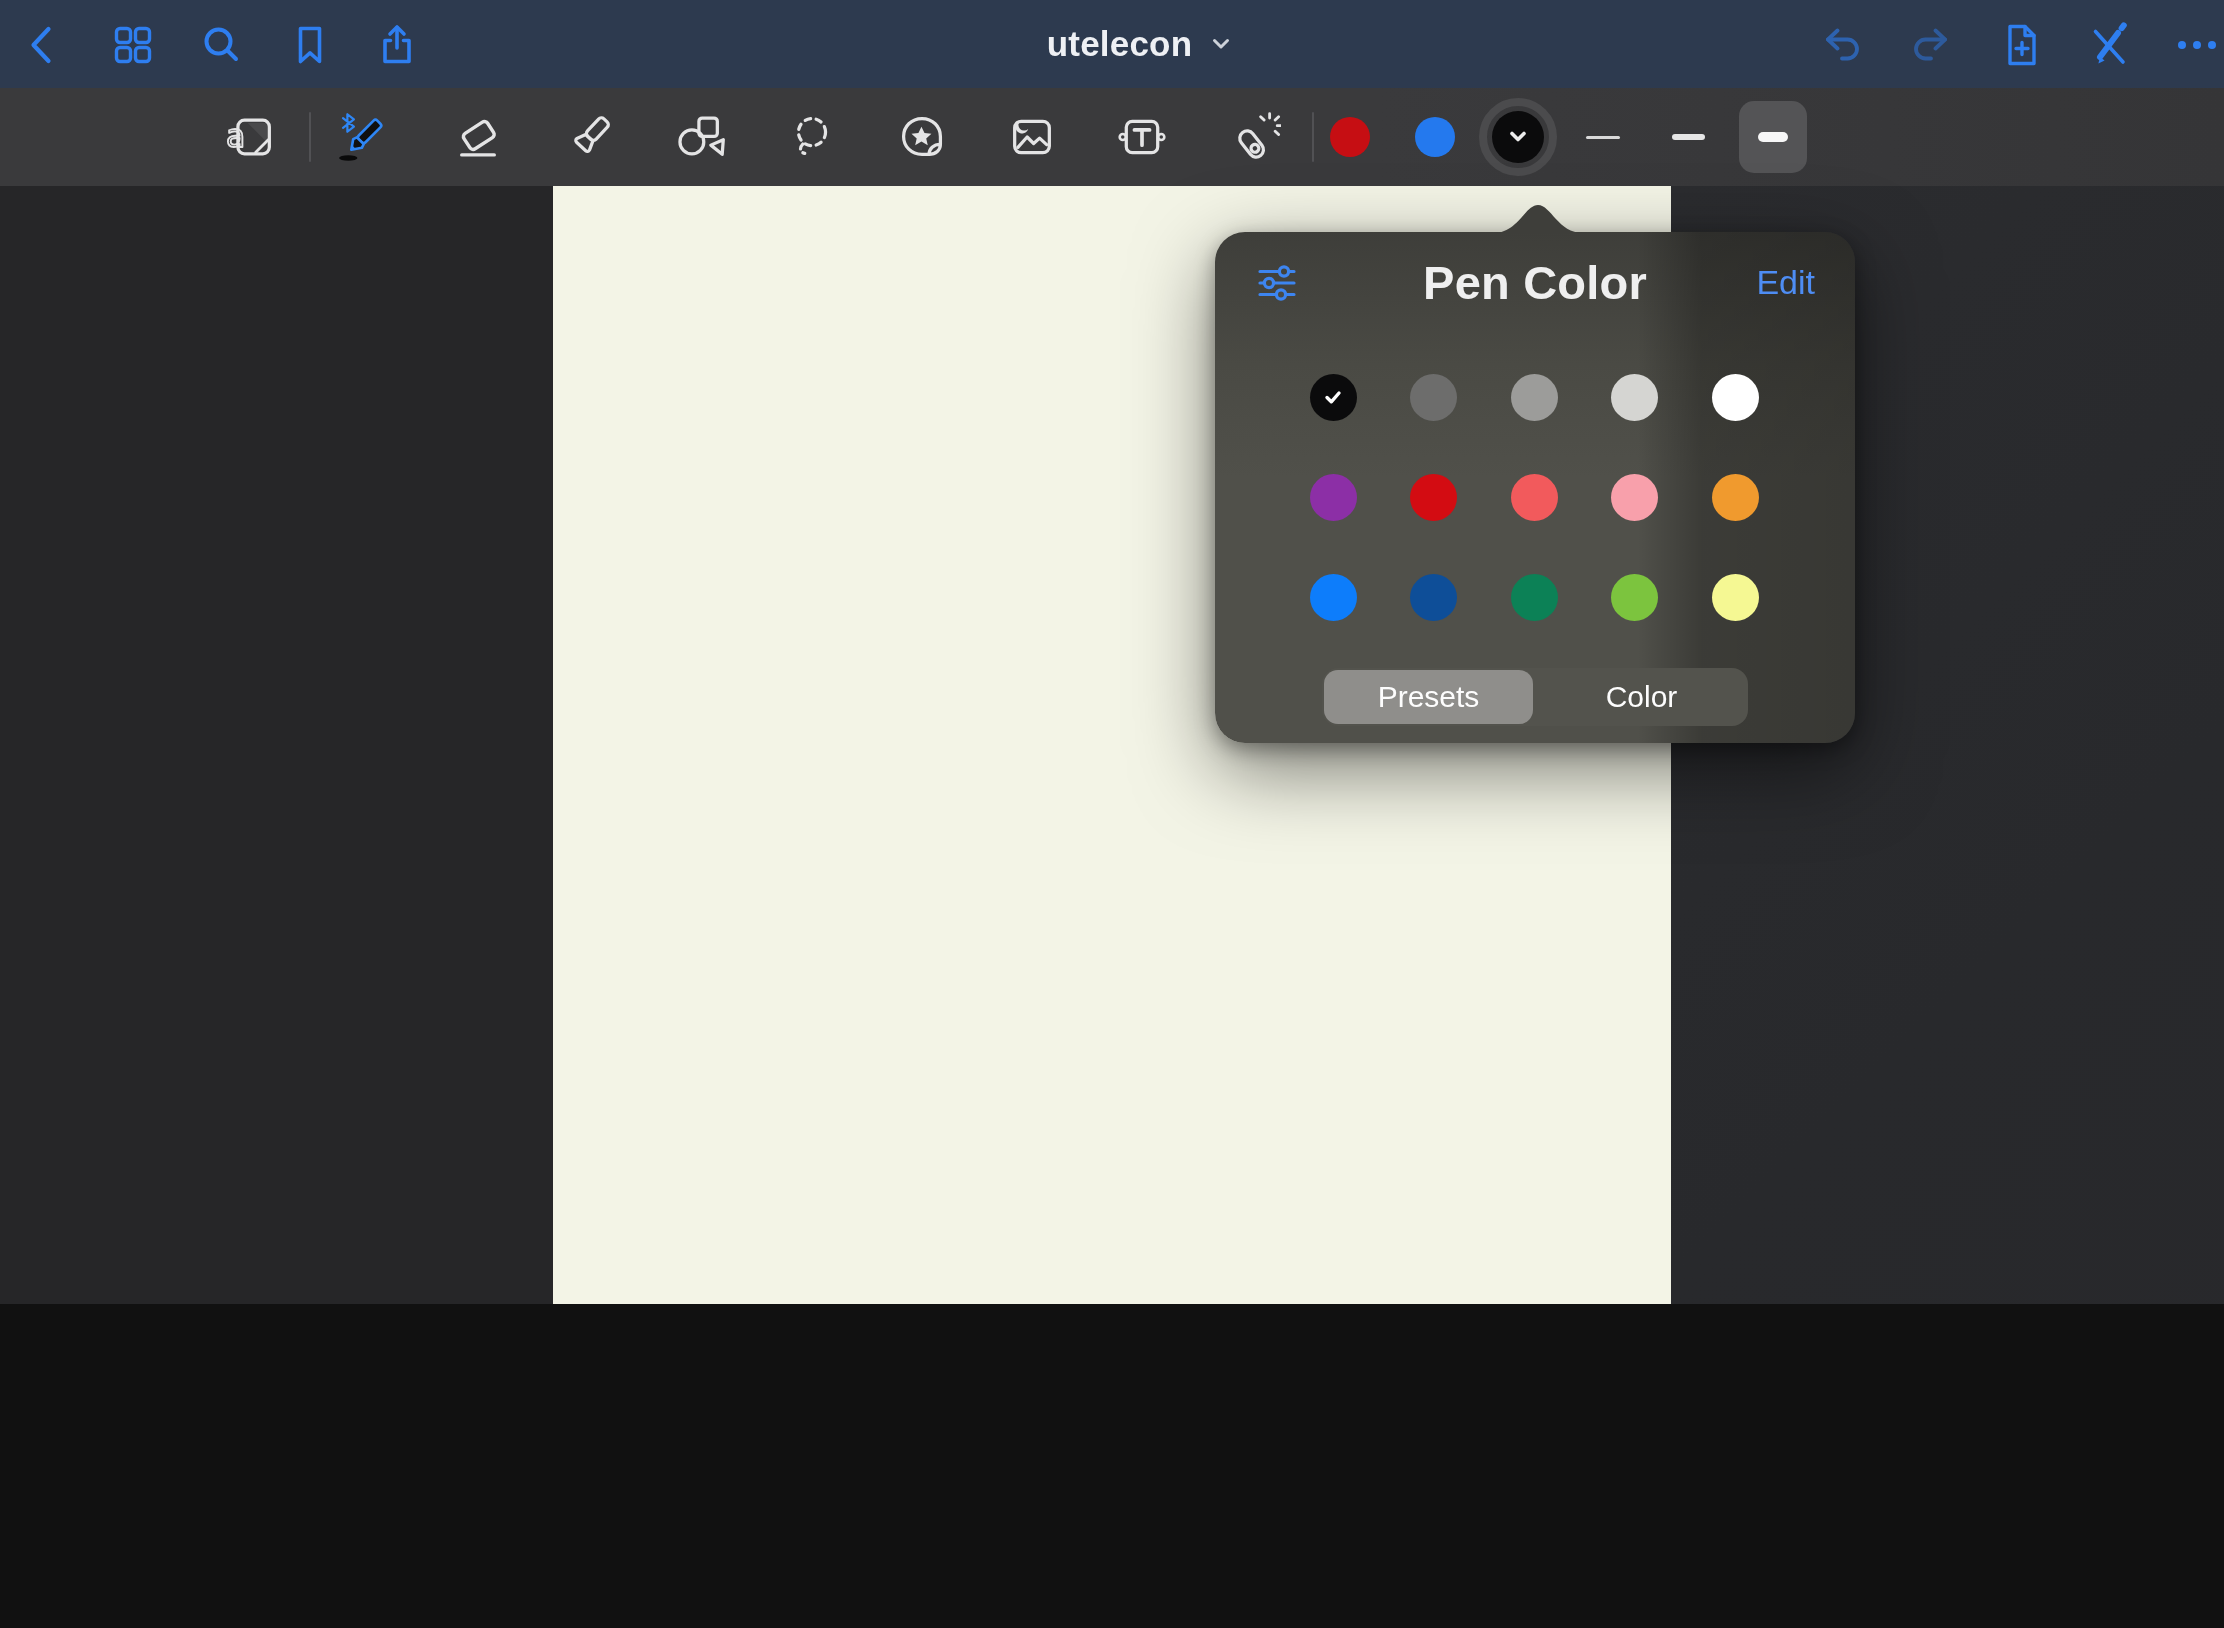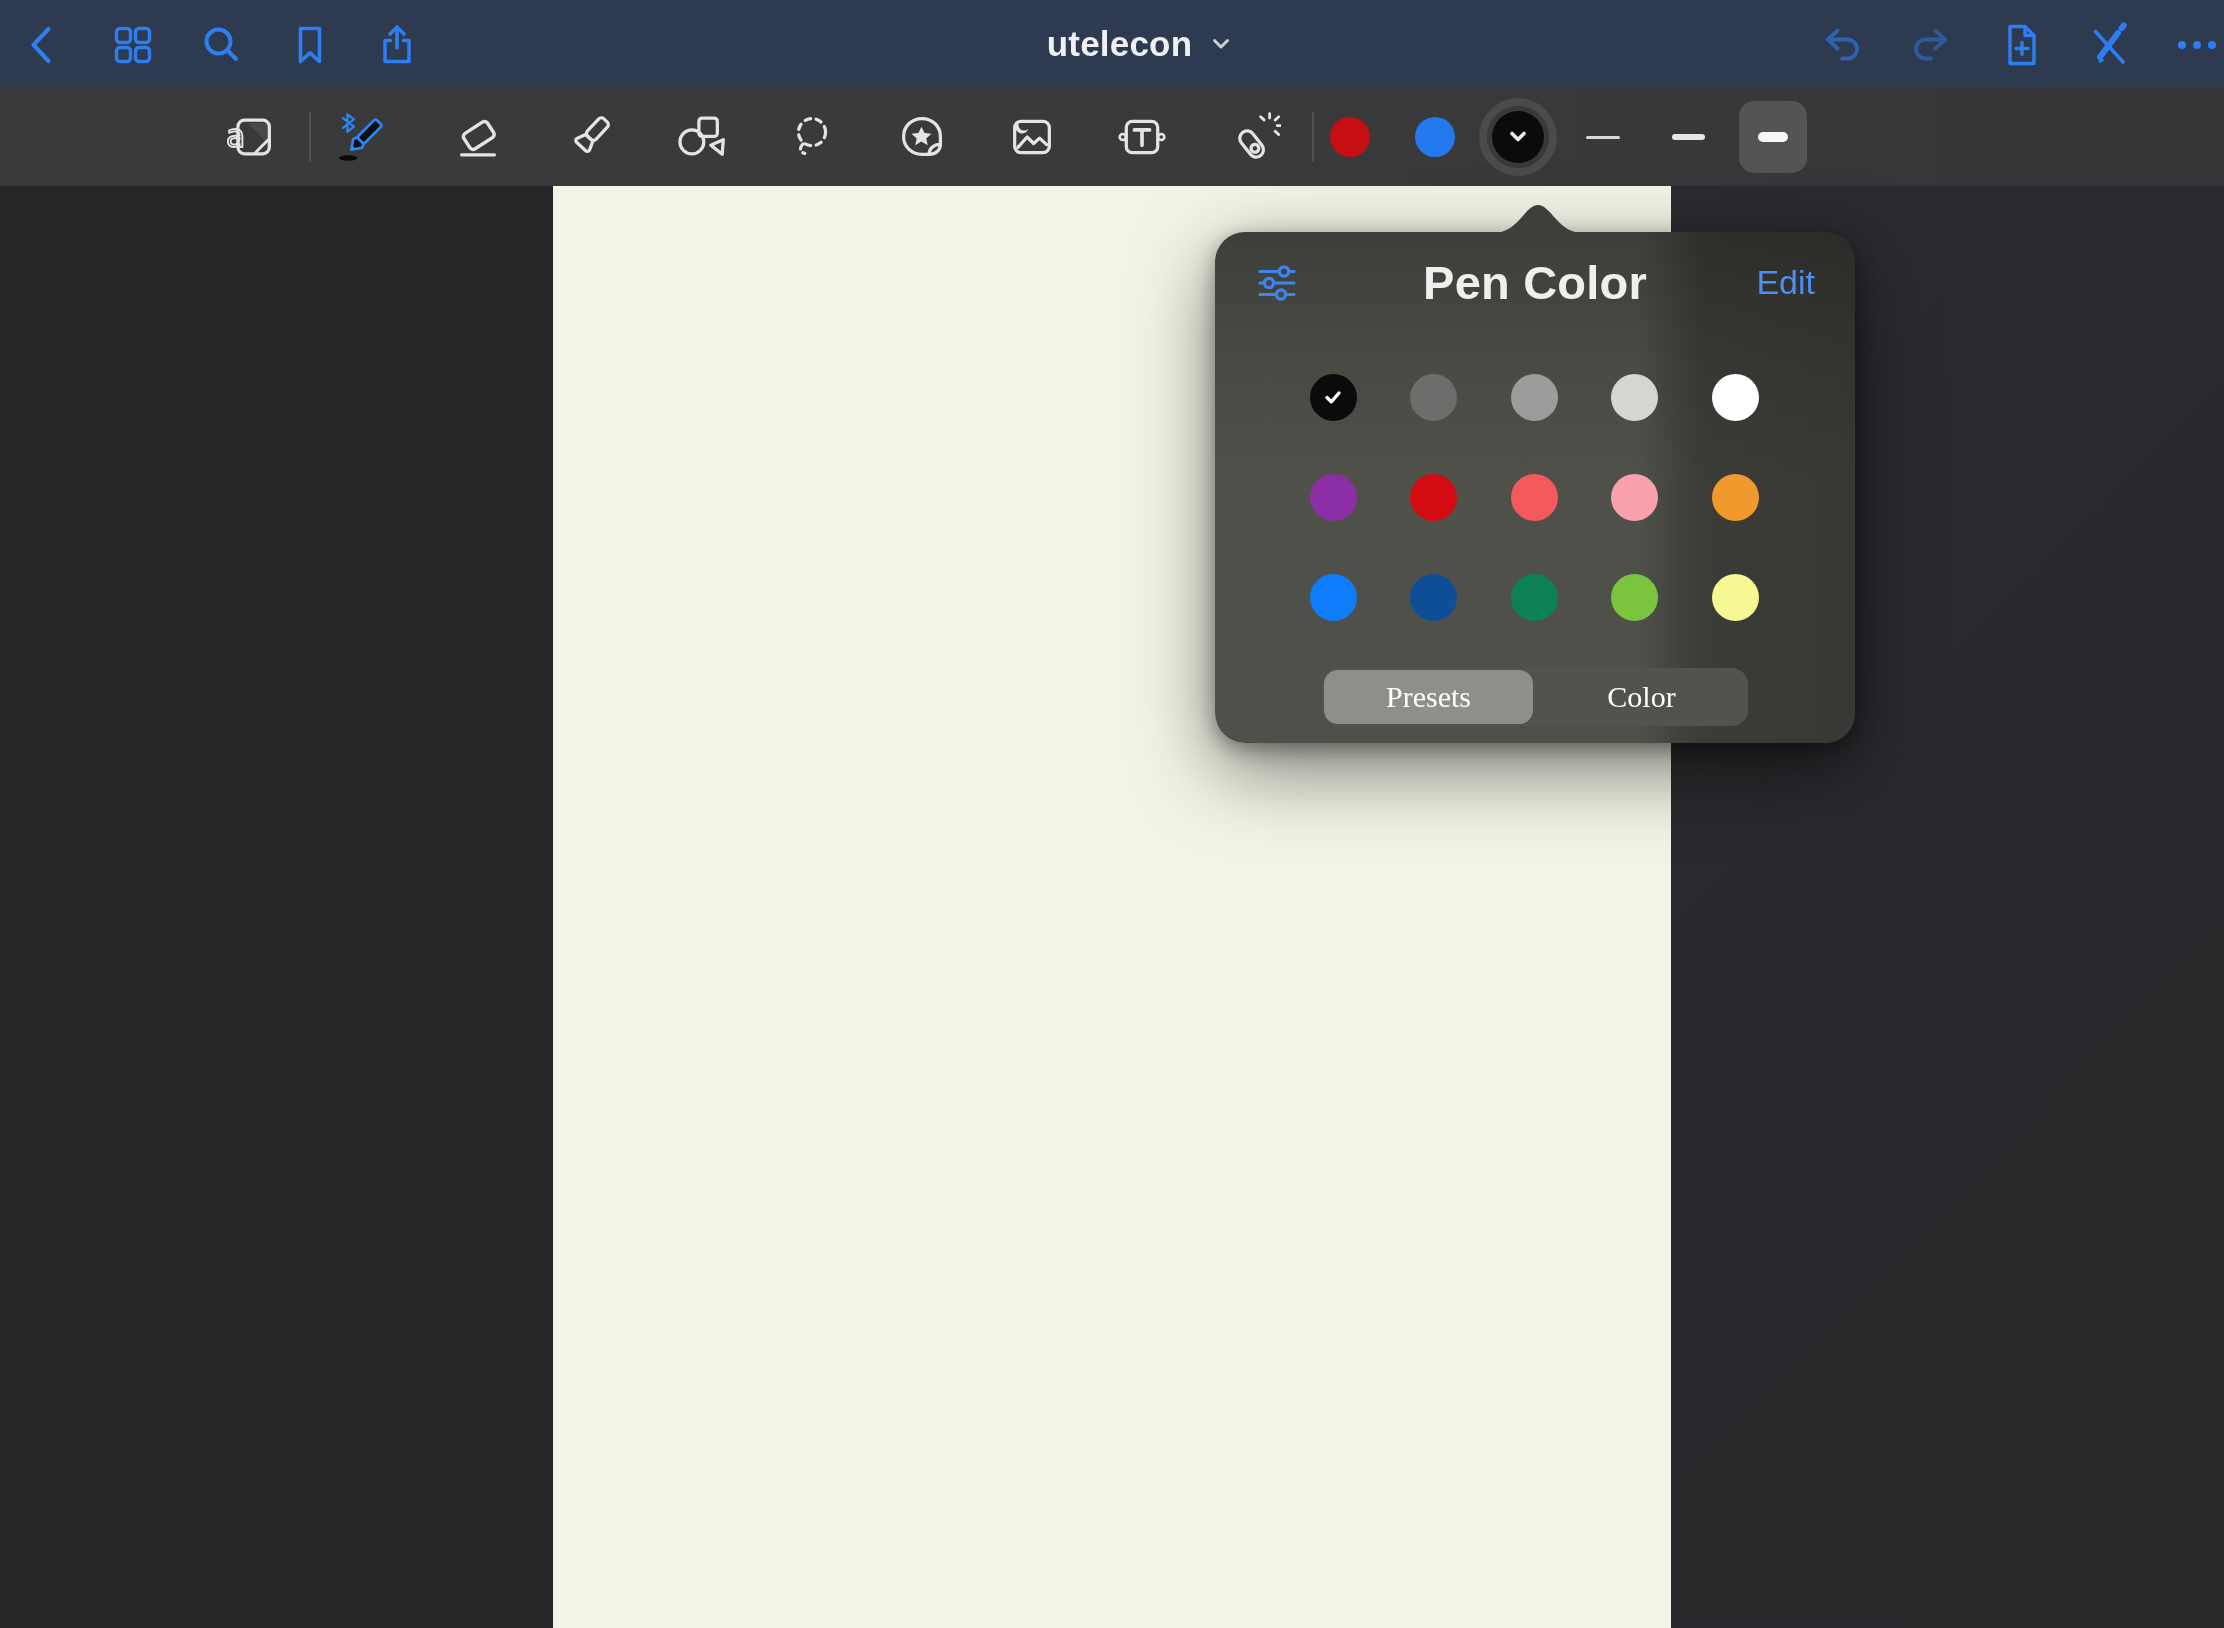--- a/index.html
+++ b/index.html
@@ -1,16 +1,16 @@
 <!DOCTYPE html>
 <html><head>
 <meta charset="utf-8">
 <style>
   html,body{margin:0;padding:0;background:#111;}
-  .screen{position:relative;width:2224px;height:1628px;overflow:hidden;
+  .screen{position:relative;width:2224px;height:1304px;overflow:hidden;
     background:#28282a;font-family:"Liberation Sans",sans-serif;
     -webkit-font-smoothing:antialiased;}
   
   .canvas-left{position:absolute;left:0;top:186px;width:553px;height:1442px;background:#262628;}
   .canvas-right{position:absolute;left:1671px;top:186px;right:0;height:1442px;
     background:linear-gradient(135deg,#2b2c2f 0%,#28292c 55%,#28282b 100%);}
   .page{position:absolute;left:553px;top:186px;width:1118px;height:1442px;background:#f3f4e6;}
   
   .topbar{position:absolute;left:0;top:0;width:2224px;height:88px;background:#2d3a4f;}
   .tb-btn{position:absolute;top:21px;width:48px;height:48px;display:flex;align-items:center;justify-content:center;}
@@ -42,21 +42,21 @@
   .pop-sliders{position:absolute;left:38px;top:27px;width:48px;height:48px;}
   .pop-edit{position:absolute;right:40px;top:0;height:100px;display:flex;align-items:center;
     color:#4e8df4;font-size:34px;}
   .grid-swatch{position:absolute;width:47px;height:47px;border-radius:50%;
     display:flex;align-items:center;justify-content:center;}
   .seg{position:absolute;left:107px;top:436px;width:426px;height:58px;border-radius:16px;
     background:#53534d;display:flex;}
   .seg-cell{flex:1;display:flex;align-items:center;justify-content:center;position:relative;
     color:#fdfdfd;font-size:30px;font-weight:400;}
   .seg-pill{position:absolute;left:2px;top:2px;width:209px;height:54px;border-radius:14px;background:#8f8e8b;}
-  .seg-label{position:relative;font-family:Liberation Serif, serif;}
+  .seg-label{position:relative;}
   svg{display:block;}
 </style>
 </head>
 <body>
 
 <div class="screen">
 
   <div class="canvas-left"></div>
   <div class="canvas-right"></div>
   <div class="page"></div>

